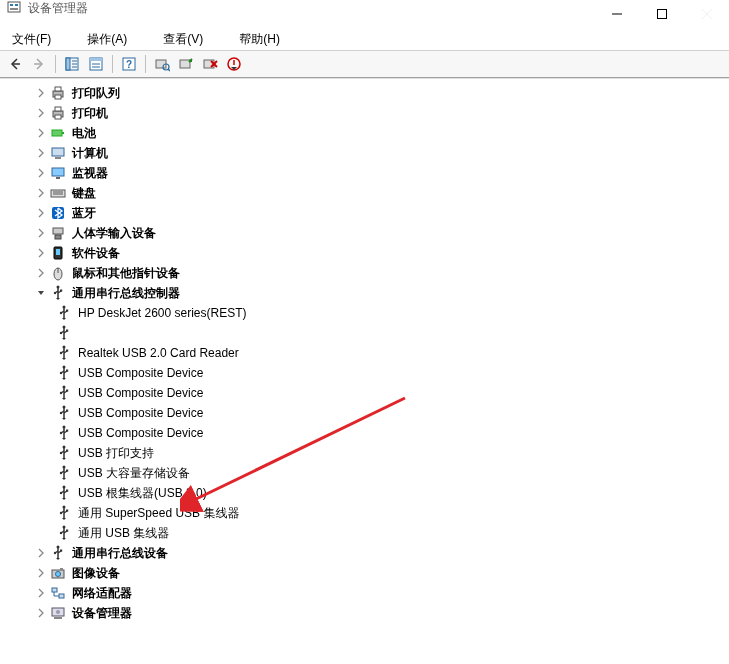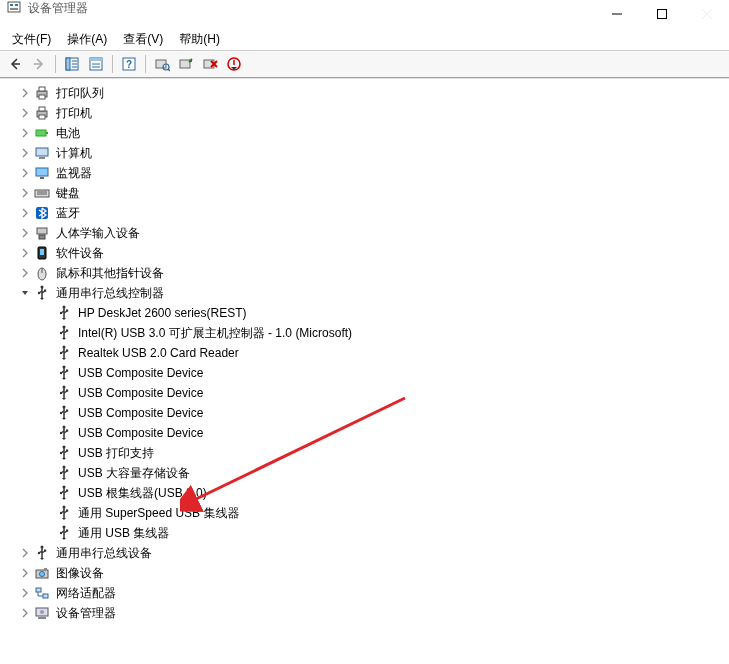--- a/index.html
+++ b/index.html
@@ -28,20 +28,21 @@
   .titlebar .win-btn {
     width: 45px; height: 28px;
     display: flex; align-items: center; justify-content: center;
     color: #000;
   }
   .menubar {
     height: 22px;
     display: flex;
     align-items: center;
     padding: 0 4px;
+    gap: 20px;
   }
   .menubar .menu-item {
     padding: 2px 8px;
     font-size: 12px;
     cursor: default;
   }
   .toolbar {
     height: 28px;
     display: flex;
     align-items: center;
@@ -87,21 +88,21 @@
   .tree-row .dev-icon {
     width: 16px; height: 16px;
     margin: 0 4px 0 2px;
     display: flex; align-items: center; justify-content: center;
     font-size: 13px;
   }
   .tree-row .label {
     font-size: 12px;
     padding: 1px 2px;
   }
-  .indent-1 { padding-left: 18px; }
+  .indent-1 { padding-left: 34px; font-weight: bold; }
   .indent-2 { padding-left: 40px; }
   .arrow-overlay {
     position: absolute;
     pointer-events: none;
     z-index: 10;
   }
   svg { display: block; }
 </style>
 </head>
 <body>
@@ -396,21 +397,20 @@
         <svg width="16" height="16" viewBox="0 0 16 16">
           <line x1="8" y1="2" x2="8" y2="13" stroke="#333" stroke-width="1.5"></line>
           <circle cx="8" cy="2" r="1.5" fill="#333"></circle>
           <path d="M8 6 L5 8" stroke="#333" stroke-width="1.3"></path>
           <circle cx="5" cy="8" r="1.2" fill="#333"></circle>
           <path d="M8 8 L11 6" stroke="#333" stroke-width="1.3"></path>
           <rect x="10" y="4.5" width="2.2" height="2.2" fill="#333"></rect>
           <path d="M6 13 L10 13 L8 15 Z" fill="#333"></path>
         </svg>
       </span>
-      <span class="label">Intel(R) USB 3.0 可扩展主机控制器 - 1.0 (Microsoft)</span>
     </div>
     <div class="tree-row indent-2">
       <span class="caret blank"></span>
       <span class="dev-icon">
         <svg width="16" height="16" viewBox="0 0 16 16">
           <line x1="8" y1="2" x2="8" y2="13" stroke="#333" stroke-width="1.5"></line>
           <circle cx="8" cy="2" r="1.5" fill="#333"></circle>
           <path d="M8 6 L5 8" stroke="#333" stroke-width="1.3"></path>
           <circle cx="5" cy="8" r="1.2" fill="#333"></circle>
           <path d="M8 8 L11 6" stroke="#333" stroke-width="1.3"></path>

